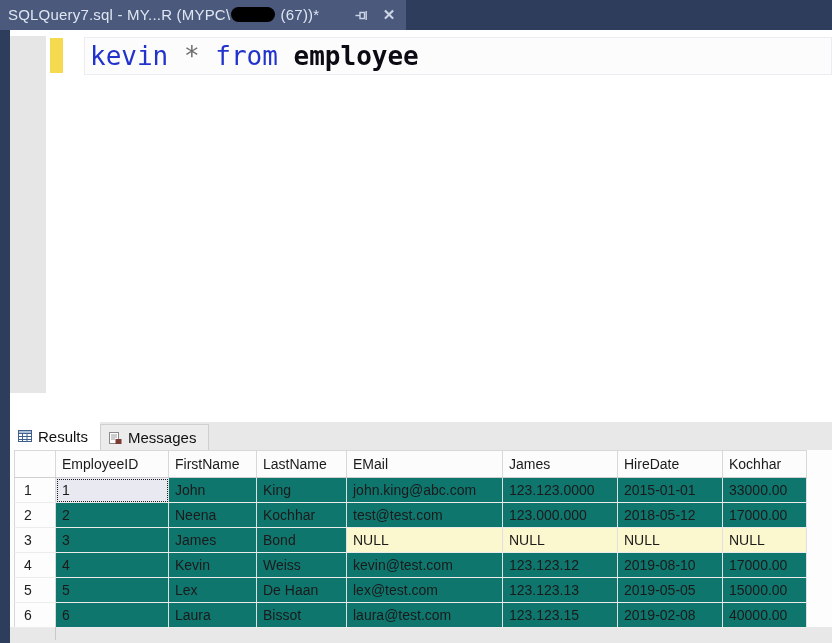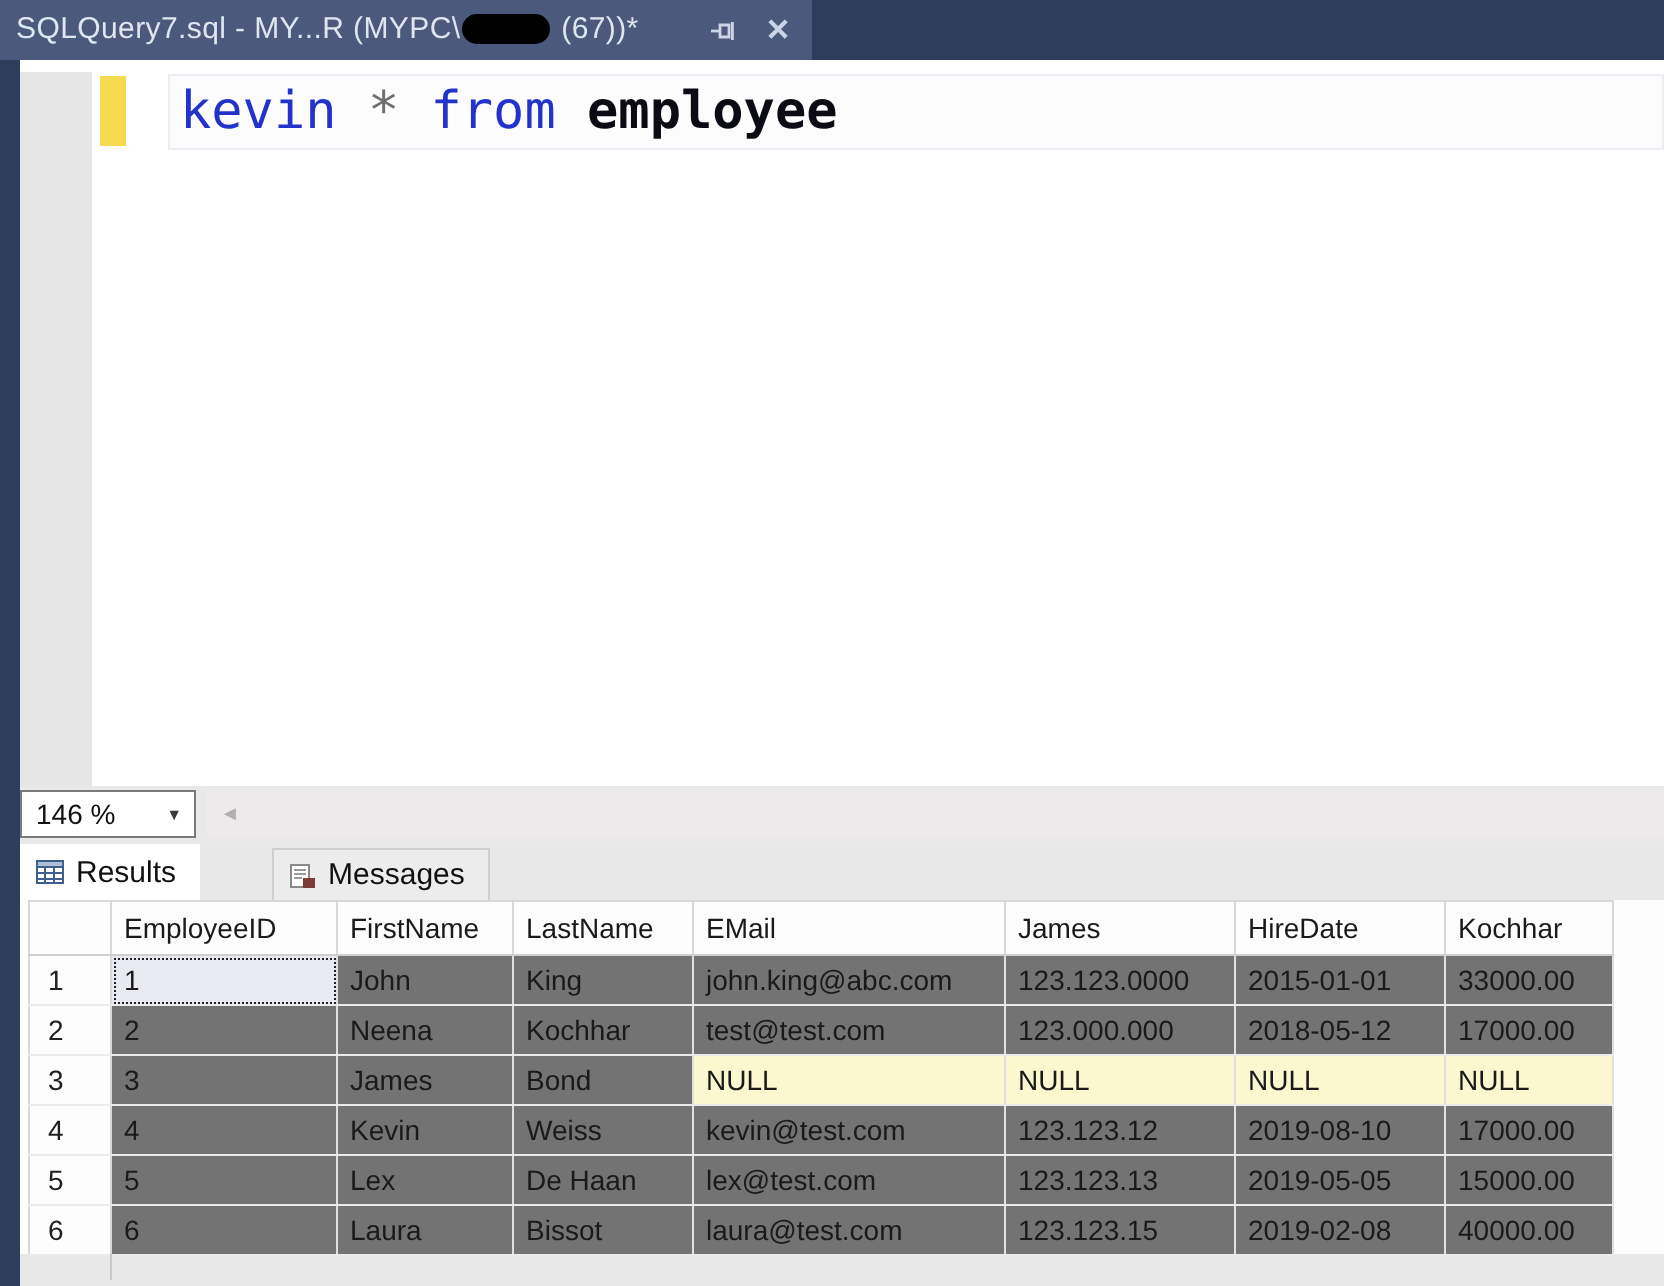--- a/index.html
+++ b/index.html
@@ -40,32 +40,32 @@
   .hscroll{position:absolute;left:103px;top:2px;width:729px;height:24px;background:#eceaea;
            display:flex;align-items:center;}
   .hscroll .left-arrow{font-size:10px;color:#b2b0b0;padding-left:7px;}
 
   
   .results{position:absolute;left:0;top:422px;width:832px;height:221px;background:#e8e8e8;}
   .rtabs{position:absolute;left:10px;top:0;height:28px;display:flex;align-items:flex-end;}
   .rtab{display:flex;align-items:center;gap:6px;font-size:15px;color:#111;padding:0 12px 0 8px;
         height:28px;box-sizing:border-box;justify-content:flex-end;}
   .rtab.active{background:#ffffff;}
-  .rtab.inactive{background:#ececec;border:1px solid #cfcfcf;border-bottom:none;height:26px;margin-left:36px;}
+  .rtab.inactive{background:#ececec;border:1px solid #cfcfcf;border-bottom:none;height:26px;}
 
   
   .grid-wrap{position:absolute;left:10px;top:28px;width:822px;height:250px;background:#e8e8e8;}
   .grid-white{position:absolute;left:0;top:0;width:822px;height:177px;background:#fdfdfd;}
   table.grid{position:absolute;left:4px;top:0;border-collapse:collapse;table-layout:fixed;
              font-size:14px;color:#1a1a1a;background:#ffffff;}
   table.grid th{font-weight:normal;text-align:left;background:#fcfcfc;height:26px;
                 border-right:1px solid #d8d8d8;border-bottom:1px solid #cfcfcf;border-top:1px solid #d8d8d8;
                 padding:0 4px 0 6px;overflow:hidden;white-space:nowrap;}
   table.grid td{height:24px;border-right:1px solid #e0e0e0;border-bottom:1px solid #ececec;
-                padding:0 4px 0 6px;overflow:hidden;white-space:nowrap;background:#737373;}
+                padding:0 4px 0 6px;overflow:hidden;white-space:nowrap;background:#0f766e;}
   table.grid td.rownum,table.grid th.corner{background:#fdfdfd;border-right:1px solid #d8d8d8;
                 color:#202020;padding-left:9px;border-left:1px solid #d8d8d8;}
   table.grid td.null-cell{background:var(--null-cell-yellow,#fbf7cf);}
   table.grid td.selected{background:var(--selected-cell-bg,#e9e9f1);outline:1px dotted #202020;outline-offset:-2px;}
   .tail-line{position:absolute;left:45px;top:177px;width:1px;height:13px;background:#c9c9c9;}
 
   
   .icon{display:inline-flex;align-items:center;justify-content:center;}
 </style>
 </head>
@@ -93,29 +93,20 @@
 
   <div class="editor">
     <div class="indicator-margin"></div>
     <div class="line-highlight"></div>
     <div class="change-bar"></div>
     <div class="code-line"><span class="kw">kevin</span><span class="pl"> </span><span class="op">*</span><span class="pl"> </span><span class="kw">from</span><span class="pl"> </span><span class="id">employee</span></div>
   </div>
 
   <div class="left-strip"></div>
 
-  <div class="scroll-row">
-    <div class="zoom-box">
-      <span class="zoom-text">146 %</span>
-      <span class="dd-arrow">▼</span>
-    </div>
-    <div class="hscroll">
-      <span class="left-arrow">◄</span>
-    </div>
-  </div>
 
   <div class="results">
     <div class="rtabs">
       <div class="rtab active">
         <span class="icon">
           <svg width="14" height="12" viewBox="0 0 14 12" fill="none" stroke="#3f5f8f" stroke-width="1">
             <rect x="0.5" y="0.5" width="13" height="11" fill="#ffffff"></rect>
             <path d="M0.5 3.5 H13.5 M0.5 6.5 H13.5 M0.5 9.5 H13.5 M4.5 0.5 V11.5 M9 0.5 V11.5"></path>
             <rect x="0.5" y="0.5" width="13" height="3" fill="#aebfd6"></rect>
           </svg>

